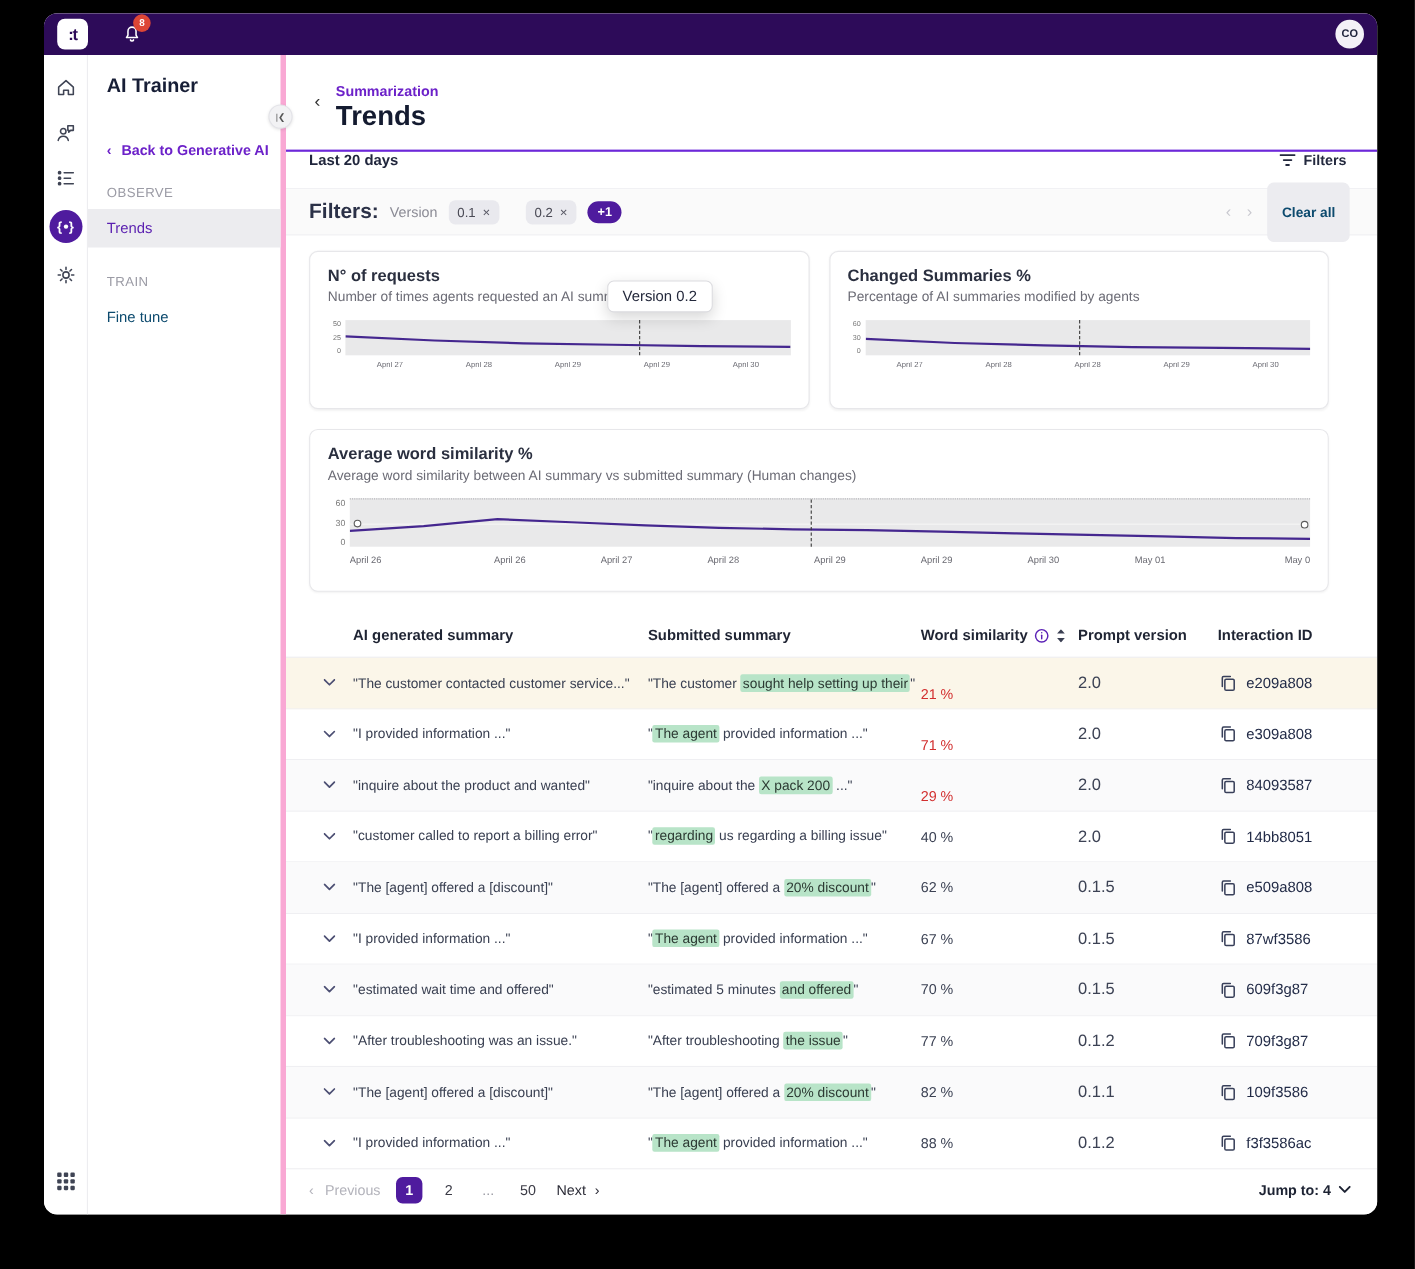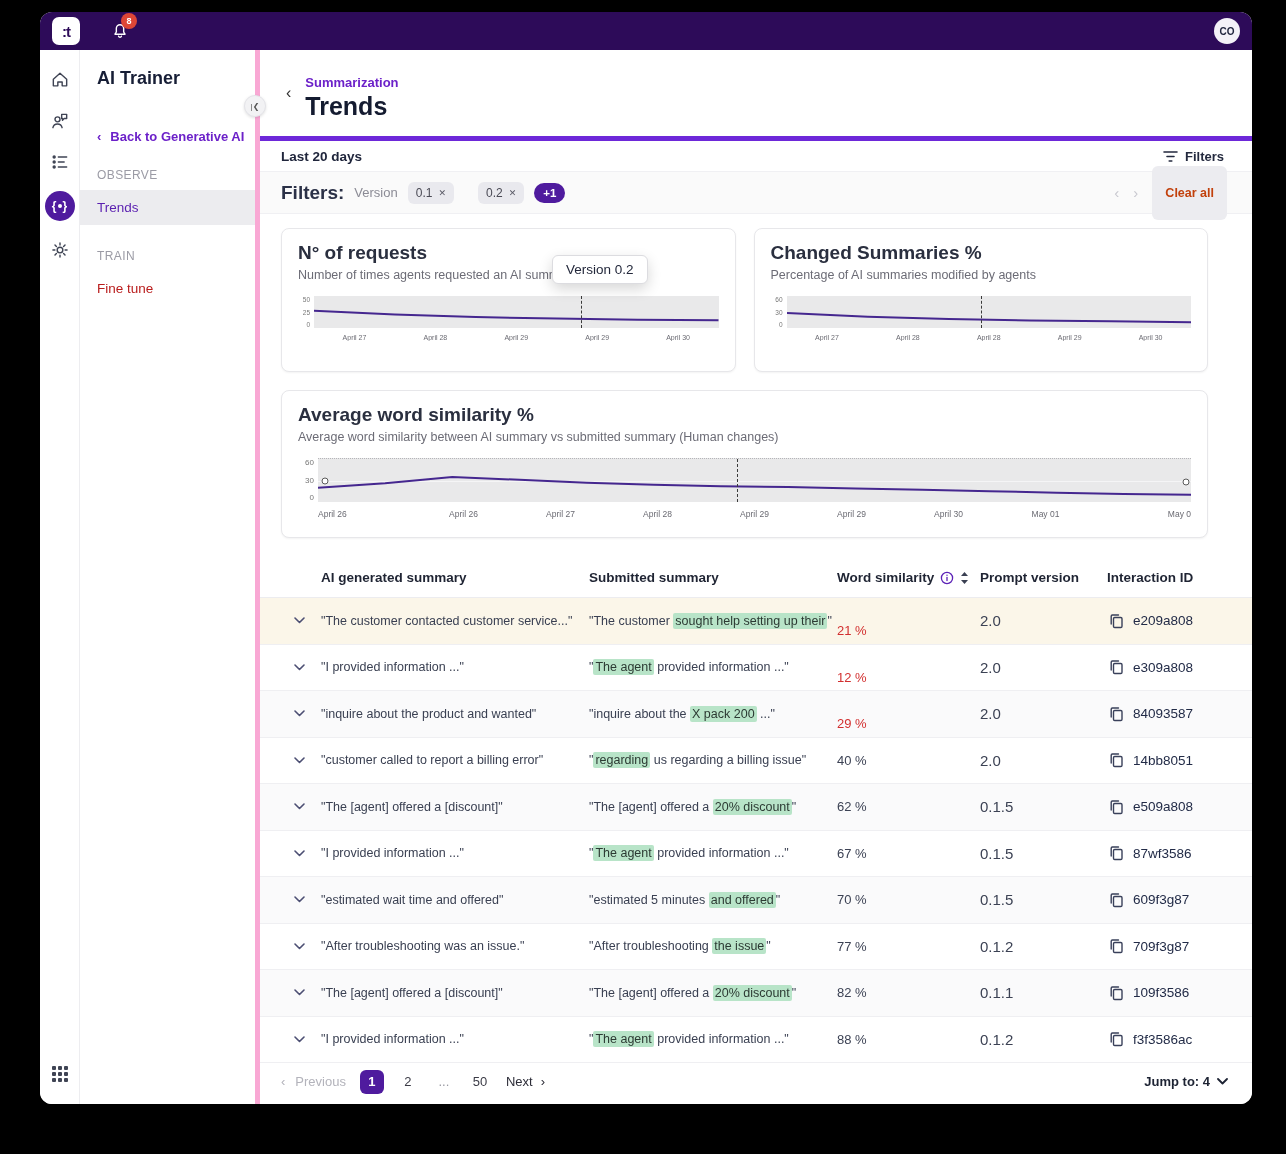--- a/index.html
+++ b/index.html
@@ -26,50 +26,50 @@
   .brace { font-size:12px; font-weight:700; line-height:1; display:flex; align-items:center; gap:1px; }
   .brace b { width:4px; height:4px; background:#fff; border-radius:50%; display:inline-block; }
 
   
   .sidebar { width:180px; flex:0 0 180px; border-right:5px solid #f9a8d4; position:relative; padding-top:18px; background:#fff; }
   .sb-title { font-size:18px; font-weight:700; color:#171e36; padding-left:17px; }
   .collapse { position:absolute; right:-11px; top:45px; width:22px; height:22px; border-radius:50%; background:#f2f2f4; border:1px solid #e3e3e8; color:#555; font-size:8px; display:flex; align-items:center; justify-content:center; cursor:pointer; z-index:6; box-shadow:0 1px 3px rgba(0,0,0,.12); }
   .back { display:flex; align-items:center; gap:9px; color:#6c21c9; font-size:13px; font-weight:700; padding-left:17px; margin-top:40px; cursor:pointer; }
   .back .chev { font-size:13px; }
   .sb-section { color:#9b9ba5; font-size:12px; letter-spacing:.4px; padding-left:17px; margin-top:24px; margin-bottom:8px; }
-  .nav-item { font-size:13.5px; color:#b91c1c; padding:10px 17px; cursor:pointer; }
+  .nav-item { font-size:13.5px; color:#0c4a6e; padding:10px 17px; cursor:pointer; }
   .nav-item.active { background:#ececef; color:#5a1fb0; font-weight:500; }
 
   
   .main { flex:1; position:relative; background:#fff; overflow:hidden; }
   .page-head { display:flex; align-items:flex-start; padding:20px 24px 0 26px; height:86px; }
   .page-back { font-size:16px; color:#333; margin-top:14px; margin-right:14px; cursor:pointer; }
   .crumb { color:#6c21c9; font-size:13px; font-weight:700; margin-top:5px; }
   .page-title { font-size:25px; font-weight:700; color:#141b30; margin-top:2px; }
 
-  .toolbar { height:36px; display:flex; align-items:center; justify-content:space-between; padding:0 28px 0 21px; border-top:5px solid #6d28d9; border-bottom:1px solid #f0f0f3; }
+  .toolbar { height:36px; display:flex; align-items:flex-start; justify-content:space-between; padding:0 28px 0 21px; border-top:2px solid #6d28d9; border-bottom:1px solid #f0f0f3; }
   .period { font-size:13.5px; font-weight:700; color:#20263c; }
   .filters-btn { display:flex; align-items:center; gap:7px; font-size:13px; font-weight:600; color:#23293e; cursor:pointer; }
 
   .filterbar { height:42px; background:#fafafa; border-bottom:1px solid #f0f0f3; display:flex; align-items:center; gap:10px; padding:0 25px 0 21px; }
   .fb-label { font-size:19px; font-weight:600; color:#2b3147; }
   .fb-field { font-size:13px; color:#8b8b95; }
   .chip { display:inline-flex; align-items:center; gap:6px; background:#e9e9ee; border-radius:6px; padding:4px 8px; font-size:12px; color:#4a4a55; cursor:pointer; }
   .chip .x { font-size:9px; color:#5a5a66; cursor:pointer; }
   .morebadge { background:#4f1b9e; color:#fff; font-size:11.5px; font-weight:700; border-radius:11px; padding:4px 9px; cursor:pointer; }
   .fb-right { margin-left:auto; display:flex; align-items:center; gap:14px; }
   .fb-nav { color:#c8c8cf; font-size:15px; cursor:pointer; }
-  .clear-btn { background:#ececf0; border-radius:6px; padding:20px 13px; font-size:12.5px; font-weight:600; color:#c2410c; cursor:pointer;text-align:right; }
+  .clear-btn { background:#ececf0; border-radius:6px; padding:20px 13px; font-size:12.5px; font-weight:600; color:#0c4a6e; cursor:pointer;text-align:right; }
 
   
   .charts { padding:14px 44px 0 21px; }
   .cards-row { display:flex; gap:18px; }
   .card { border:1px solid #e7e7ea; border-radius:8px; background:#fff; box-shadow:0 1px 2px rgba(0,0,0,.05); padding:13px 16px 10px; }
   .cards-row .card { flex:1; height:144px; }
-  .card-title { font-size:19px; font-weight:600; color:#2a2f3f; }
+  .card-title { font-size:15px; font-weight:600; color:#2a2f3f; }
   .card-sub { font-size:12.5px; color:#6c6c76; margin-top:4px; }
   .chartwrap { display:flex; margin-top:14px; }
   .ylabels { display:flex; flex-direction:column; justify-content:space-between; align-items:flex-end; padding-right:4px; color:#777; }
   .small .ylabels { width:16px; font-size:6.5px; }
   .band { position:relative; flex:1; background:#e9e9ea; }
   .small .band { height:32px; }
   .band svg { position:absolute; inset:0; width:100%; height:100%; display:block; }
   .dash { position:absolute; top:0; bottom:0; width:0; border-left:1px dashed #3a3a3a; }
   .marker { position:absolute; width:7px; height:7px; border:1.4px solid #5a5a5a; background:#fff; border-radius:50%; transform:translate(-50%,-50%); }
   .xticks { display:flex; margin-top:6px; color:#6a6a72; }
@@ -363,21 +363,21 @@
                 </span>
               </div>
               <div class="trow">
                 <button class="rowchev">
                   <svg width="11" height="7" viewBox="0 0 11 7" fill="none" stroke="#4c4f73" stroke-width="1.6" stroke-linecap="round" stroke-linejoin="round">
                     <path d="M1 1l4.5 4.5L10 1"></path>
                   </svg>
                 </button>
                 <span>"I provided information ..."</span>
                 <span>"<mark>The agent</mark> provided information ..."</span>
-                <span class="pct low">12 %</span>
+                <span class="pct low">71 %</span>
                 <span class="ver">2.0</span>
                 <span class="idcell">
                   <button class="copybtn">
                     <svg width="15" height="16" viewBox="0 0 15 16" fill="none" stroke="#39405a" stroke-width="1.4" stroke-linejoin="round">
                       <rect x="4.5" y="4.5" width="8.5" height="10" rx="1.2"></rect>
                       <path d="M2.2 11V3.2A1.2 1.2 0 0 1 3.4 2h6.1" stroke-linecap="round"></path>
                     </svg>
                   </button>
                   <span>e309a808</span>
                 </span>

